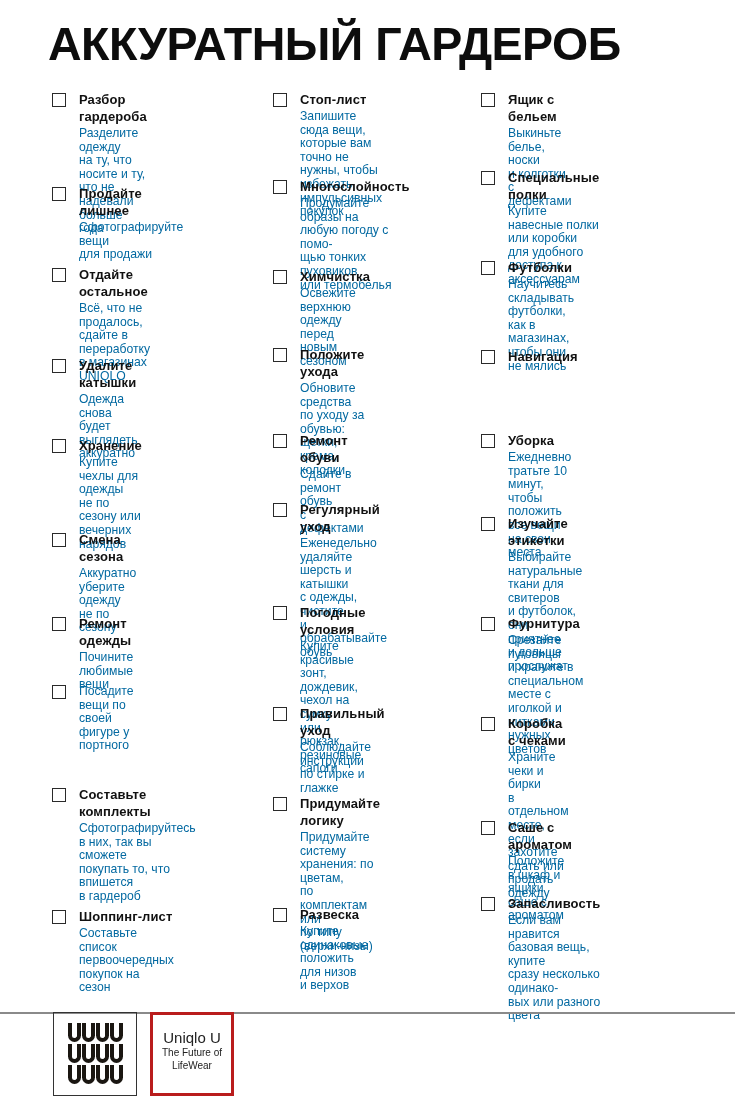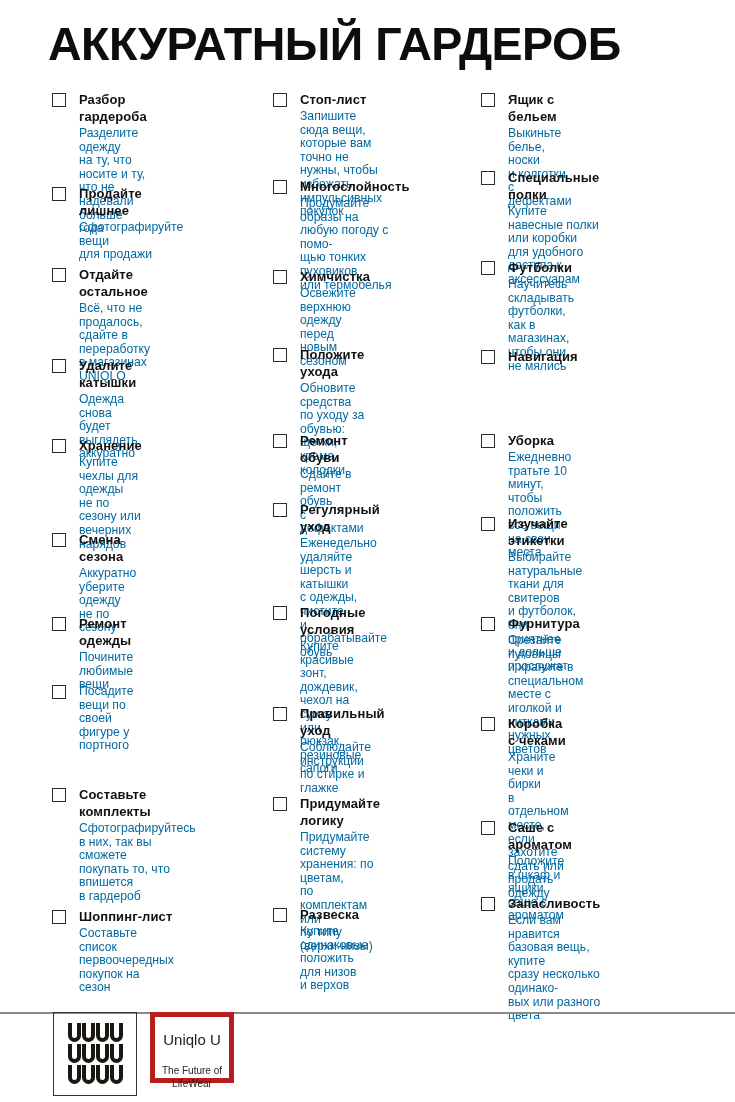--- a/index.html
+++ b/index.html
@@ -36,25 +36,25 @@
       position: absolute; left: 53px; top: 1012px; width: 84px; height: 84px;
       border: 1px solid #333; box-sizing: border-box;
       display: flex; flex-direction: column; align-items: center; justify-content: center;
     }
     .u-row { display: flex; gap: 1px; line-height: 20px; height: 21px; }
     .u-glyph {
       display: inline-block; width: 13px; height: 19px; box-sizing: border-box;
       border: 4px solid #1a1611; border-top: none; border-radius: 0 0 7px 7px;
     }
     .logo-text {
-      position: absolute; left: 150px; top: 1012px; width: 84px; height: 71px;
-      border: 5px solid #b91c1c; box-sizing: border-box; text-align: center;
+      position: absolute; left: 150px; top: 1012px; width: 84px; height: 84px;
+      border: 3px solid #b91c1c; box-sizing: border-box; text-align: center;
     }
     .brand { font-size: 15px; margin-top: 14px; color: #222; font-family: "Liberation Sans", sans-serif; }
-    .tagline { font-size: 10px; line-height: 13px; margin-top: 16px; color: #222; white-space: pre-line; }
+    .tagline { font-size: 10px; line-height: 13px; margin-top: 0; color: #222; white-space: pre-line; }
   </style>
 </head>
 <body>
 
 <div class="title">АККУРАТНЫЙ ГАРДЕРОБ</div>
 
 <div id="checklist">
     <div class="item" style="left: 52px; top: 91px;">
       <div class="cb" role="checkbox" aria-checked="false"></div>
       <div class="txt">

